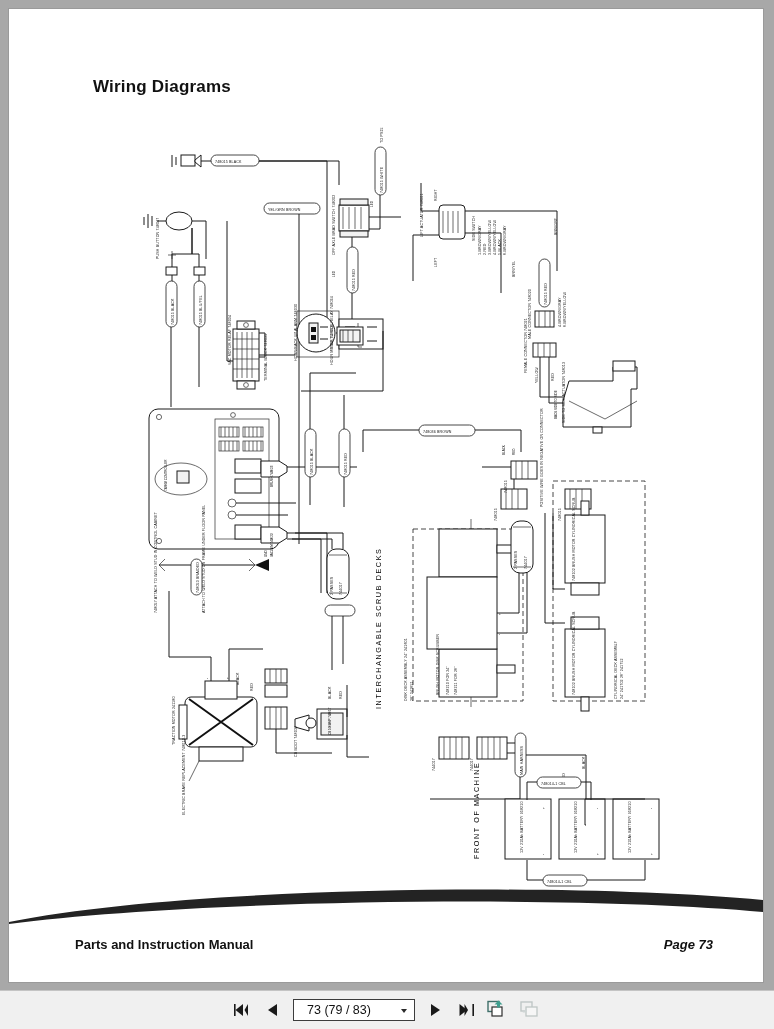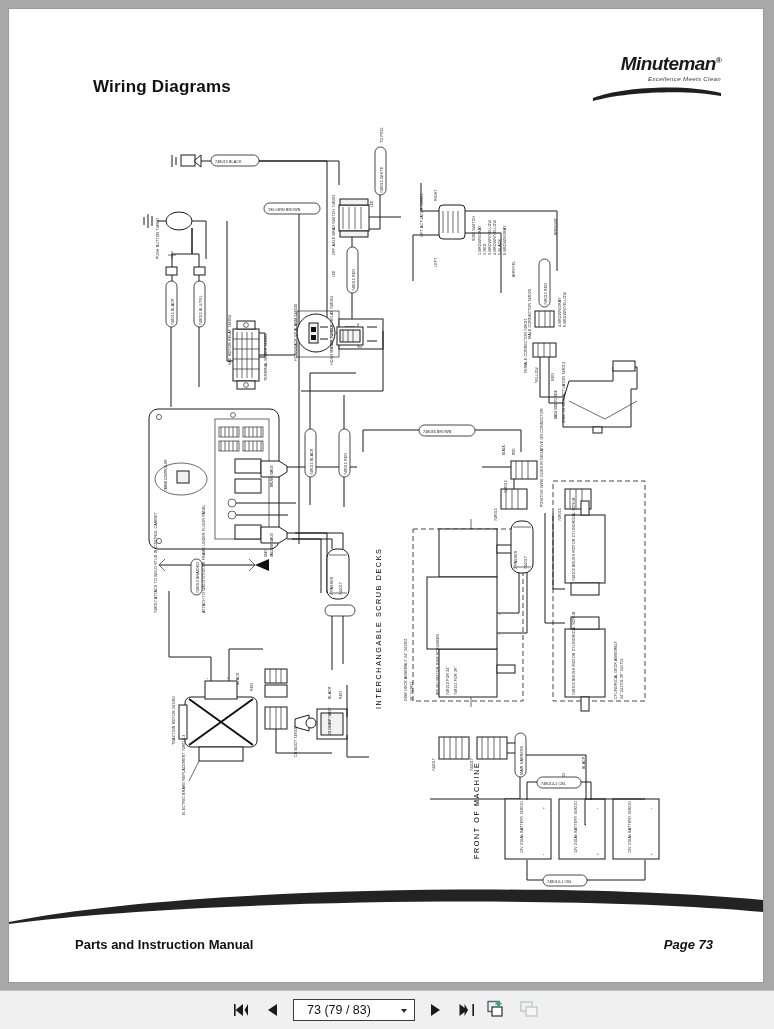--- a/index.html
+++ b/index.html
@@ -123,29 +123,20 @@
 </style>
 </head>
 <body>
 
 <div id="app">
 
   <div id="page-viewport">
 
     <div class="page-title">Wiring Diagrams</div>
 
-    <div class="logo-wrap">
-      <div class="logo-word">
-        <span>Minuteman</span><sup>®</sup>
-      </div>
-      <div class="logo-tag">Excellence Meets Clean</div>
-      <svg class="logo-swoosh" viewBox="0 0 128 16">
-        <path d="M0 13 C 30 1, 95 -1, 128 8 L128 11 C 95 4, 30 7, 0 16 Z" fill="#1f1f1f"></path>
-      </svg>
-    </div>
 
     <div id="diagram">
     <svg viewBox="0 0 756 975" width="756" height="975">
 
       <g>
         <ellipse cx="170" cy="212" rx="13" ry="9" class="box"></ellipse>
         <path d="M157 212 l-9 0" class="dg"></path>
         <path d="M183 212 l14 0 l0 38" class="dg"></path>
         <path d="M143 207 l0 10 M139 205 l0 14 M135 208 l0 8" class="dg"></path>
         <text class="lbl" transform="translate(150,250) rotate(-90)">PUSH BUTTON 748047</text>

